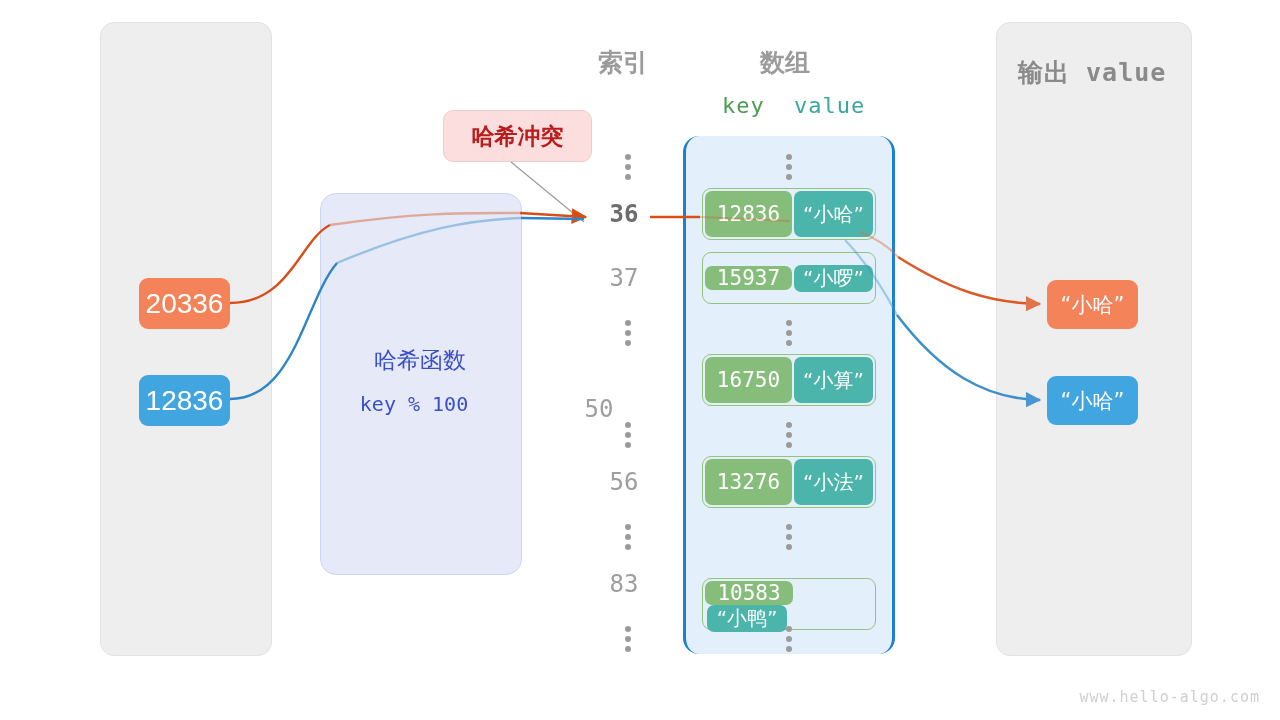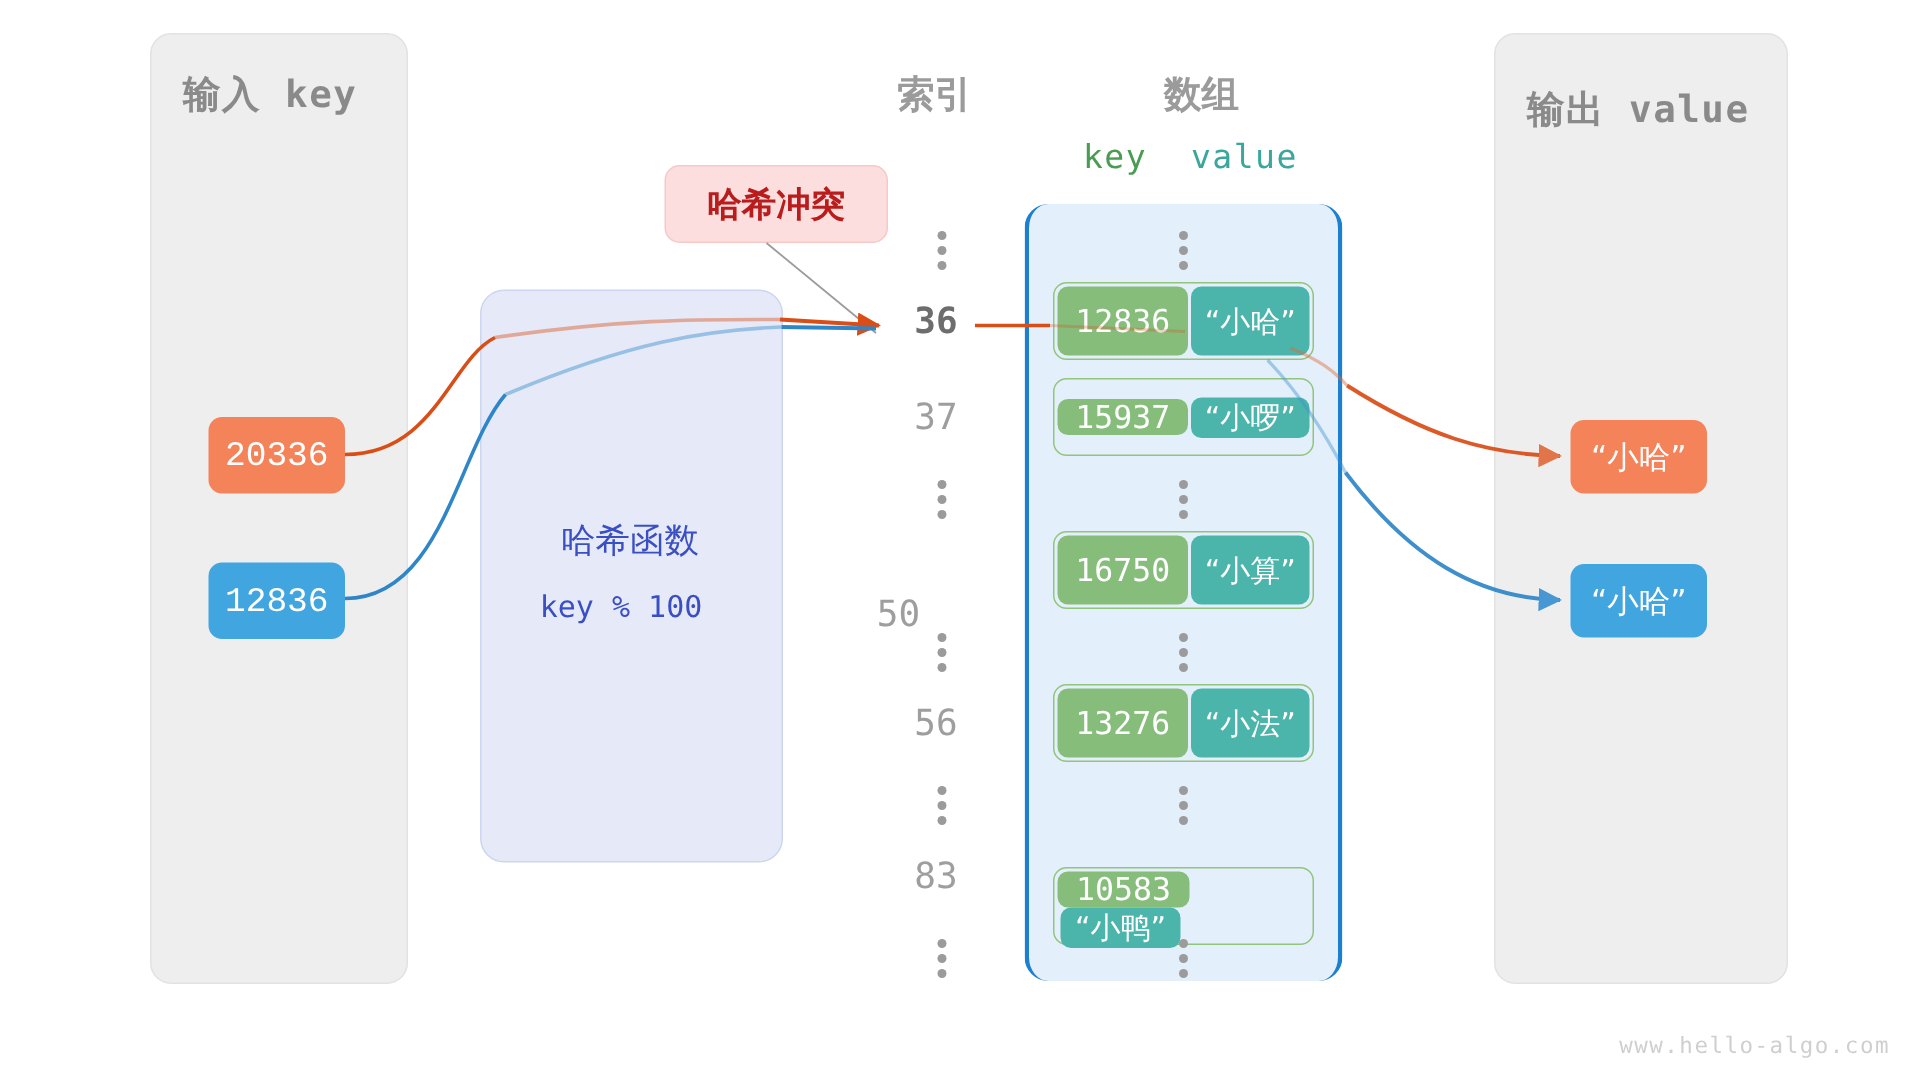--- a/index.html
+++ b/index.html
@@ -40,21 +40,21 @@
 
   
   .col-head {
     position: absolute;
     color: #9b9b9b;
     font-weight: bold;
     font-size: 25px;
     white-space: nowrap;
   }
   #head-index { left: 598px; top: 46px; }
-  #head-array { left: 760px; top: 46px; margin-left: 16px; }
+  #head-array { left: 760px; top: 46px; }
 
   .kv-head {
     position: absolute;
     top: 93px;
     font-size: 22px;
     font-family: "DejaVu Sans Mono", "Liberation Mono", monospace;
     letter-spacing: 1px;
     white-space: nowrap;
   }
   #head-key   { left: 722px; color: #4a9c52; }
@@ -105,22 +105,22 @@
   }
 
   
   .chip {
     position: absolute;
     display: flex;
     align-items: center;
     justify-content: center;
     border-radius: 9px;
     color: #ffffff;
-    font-size: 23px;
-    font-family: Liberation Mono, monospace;
+    font-size: 28px;
+    font-family: Liberation Sans, sans-serif;
   }
   .chip.orange { background: #f4835a; }
   .chip.blue   { background: #41a5e0; }
   .chip.cjk    { font-family: "DejaVu Sans", "Liberation Sans", sans-serif; font-size: 21px; }
 
   #in-key-0  { left: 139px; top: 278px; width: 91px; height: 51px; }
   #in-key-1  { left: 139px; top: 375px; width: 91px; height: 51px; }
   #out-val-0 { left: 1047px; top: 280px; width: 91px; height: 49px; }
   #out-val-1 { left: 1047px; top: 376px; width: 91px; height: 49px; }
 
@@ -211,21 +211,20 @@
     letter-spacing: 1px;
     font-family: "DejaVu Sans Mono", "Liberation Mono", monospace;
   }
 </style>
 </head>
 <body>
 
 <div id="stage">
 
   <div id="panel-input" class="panel"></div>
-  <div id="title-input" class="panel-title">输入 key</div>
 
   <div id="in-key-0" class="chip orange">20336</div>
   <div id="in-key-1" class="chip blue">12836</div>
 
   <div id="hash-box"></div>
   <div id="hash-title">哈希函数</div>
   <div id="hash-formula">key % 100</div>
 
   <div id="collision-label">哈希冲突</div>
 

